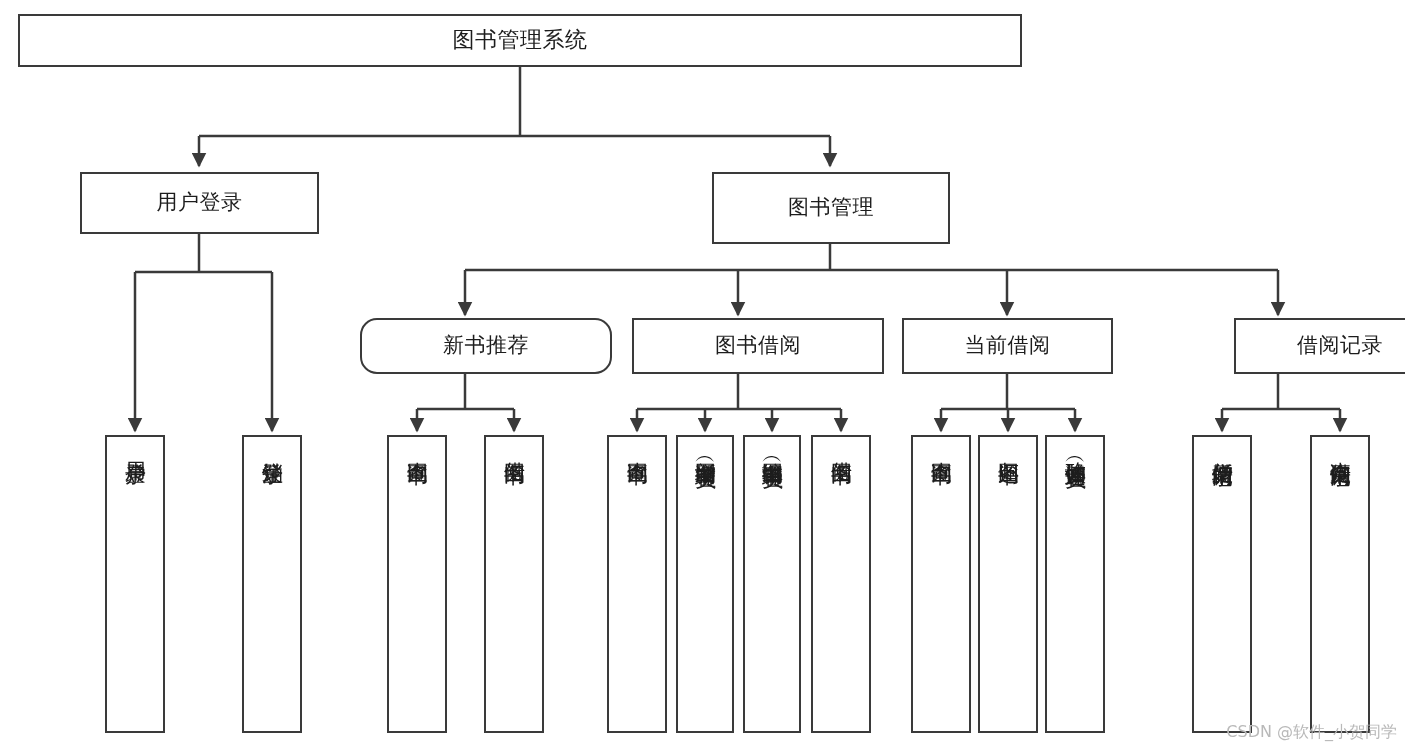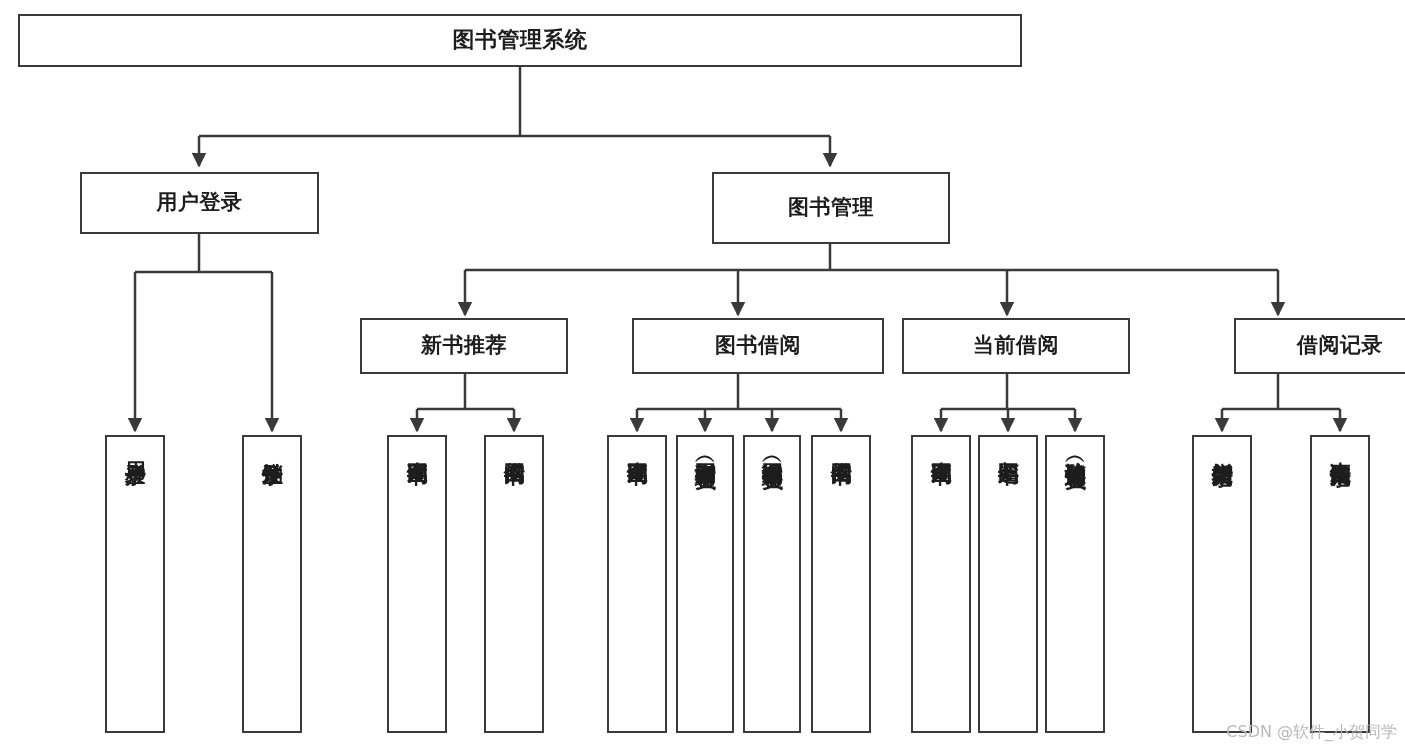--- a/index.html
+++ b/index.html
@@ -34,21 +34,20 @@
     display: flex;
     align-items: center;
     justify-content: center;
     color: #1d1d1d;
     z-index: 2;
   }
   .node .label {
     display: block;
     line-height: 1.02;
     letter-spacing: 0.5px;
-    font-weight: bold;
   }
   
   .node.h .label {
     writing-mode: horizontal-tb;
     font-size: 21px;
   }
   .node.root .label {
     font-size: 22px;
   }
   
@@ -136,29 +135,29 @@
   </div>
 
   <div class="node h" style="left:80px; top:172px; width:239px; height:62px;">
     <span class="label">用户登录</span>
   </div>
 
   <div class="node h" style="left:712px; top:172px; width:238px; height:72px;">
     <span class="label">图书管理</span>
   </div>
 
-  <div class="node h" style="left:360px; top:318px; width:208px; height:56px;">
+  <div class="node h" style="left:360px; top:318px; width:252px; height:56px;border-radius:17px;">
     <span class="label">新书推荐</span>
   </div>
 
   <div class="node h" style="left:632px; top:318px; width:252px; height:56px;">
     <span class="label">图书借阅</span>
   </div>
 
-  <div class="node h" style="left:902px; top:318px; width:228px; height:56px;">
+  <div class="node h" style="left:902px; top:318px; width:211px; height:56px;">
     <span class="label">当前借阅</span>
   </div>
 
   <div class="node h" style="left:1234px; top:318px; width:212px; height:56px;">
     <span class="label">借阅记录</span>
   </div>
 
   <div class="node v" style="left:105px; top:435px; width:60px; height:298px;">
     <span class="label">用户登录</span>
   </div>

